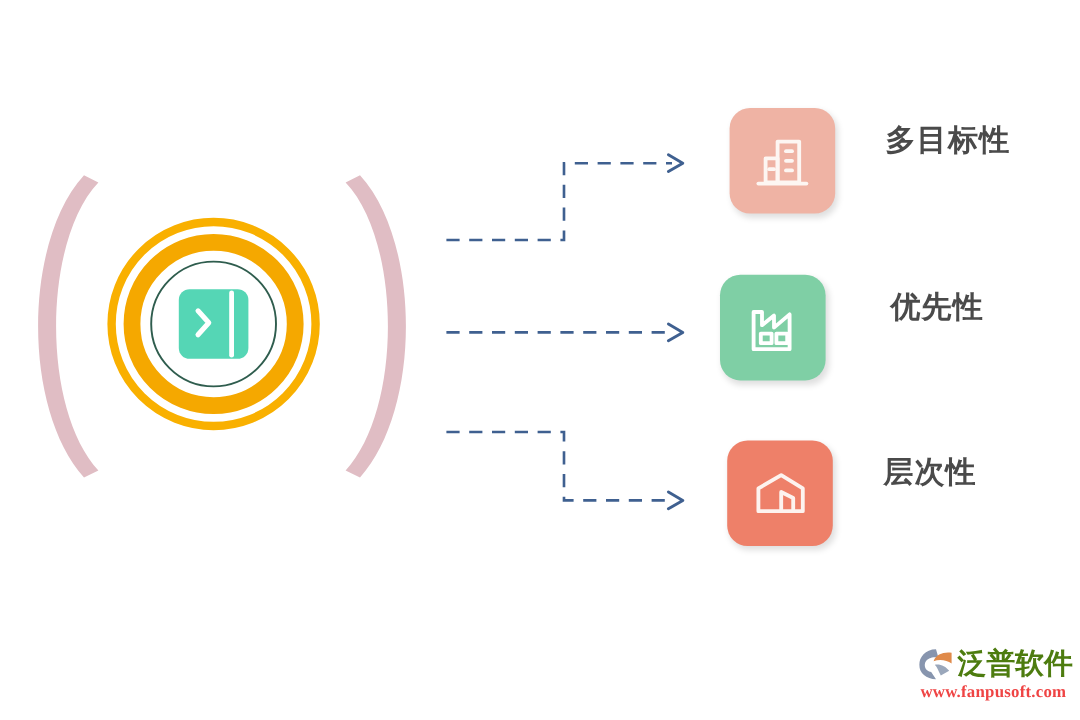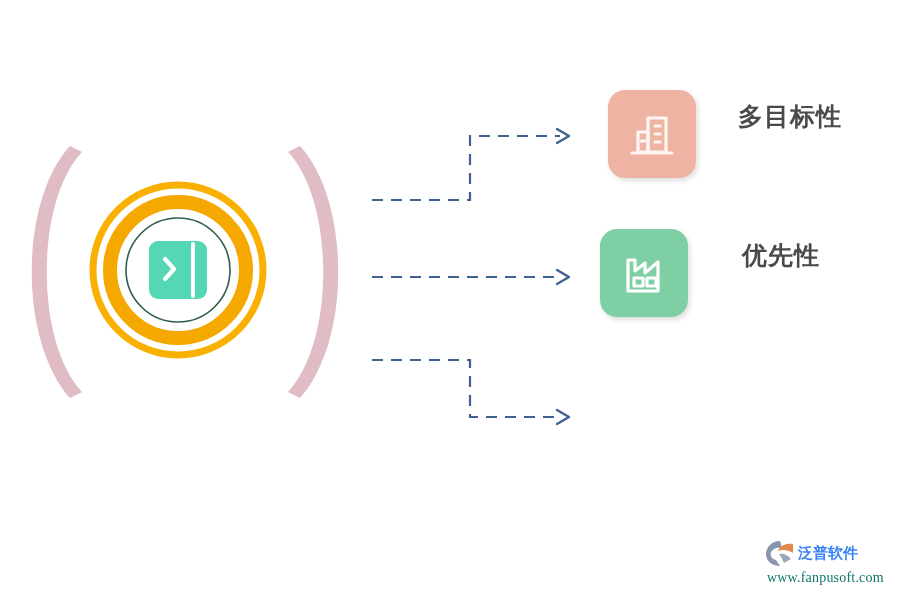--- a/index.html
+++ b/index.html
@@ -87,32 +87,32 @@
     flex-direction: column;
     align-items: flex-start;
   }
   #wm-top {
     display: flex;
     align-items: center;
     height: 30px;
   }
   #wm-mark { display: block; margin-right: 3px; }
   #wm-brand {
-    font-size: 15px;
+    font-size: 24px;
     font-weight: bold;
-    color: #3b82f6;
+    color: #4d7c0f;
     line-height: 1;
     letter-spacing: 0px;
     font-family: "DejaVu Sans", "Liberation Sans", sans-serif;
     text-align: right;
   }
   #wm-url {
     font-size: 14px;
-    font-weight: normal;
-    color: #0f766e;
+    font-weight: bold;
+    color: #ef4444;
     letter-spacing: 0.2px;
     margin-top: 2px;
     margin-left: 1px;
     font-family: "Liberation Serif", "DejaVu Serif", serif;
   }
 </style>
 </head>
 <body>
 
 <div id="canvas">
@@ -193,20 +193,31 @@
         <g fill="none" stroke="#FFFFFF" stroke-width="3.2" stroke-linecap="round" stroke-linejoin="round">
           <path d="M 10 44 L 10 13 L 17 13 L 17 24 L 27 16 L 27 26 L 40 15 L 40 44 Z"></path>
           <rect x="16" y="31" width="9" height="8"></rect>
           <rect x="29" y="31" width="9" height="8"></rect>
         </g>
       </svg>
     </div>
     <div class="item-label">优先性</div>
   </div>
 
+  <div class="item-row row-2">
+    <div class="tile" style="background:#EE8069;">
+      <svg width="52" height="52" viewBox="0 0 52 52" xmlns="http://www.w3.org/2000/svg">
+        <g fill="none" stroke="#FDF3EF" stroke-width="3.2" stroke-linecap="round" stroke-linejoin="round">
+          <path d="M 8 22 L 27 11 L 45 22 L 45 41 L 8 41 Z"></path>
+          <path d="M 27 41 L 27 25 L 37 30 L 37 41"></path>
+        </g>
+      </svg>
+    </div>
+    <div class="item-label">层次性</div>
+  </div>
 
   <div id="watermark">
     <div id="wm-top">
       <svg id="wm-mark" width="29" height="27" viewBox="0 0 29 27" xmlns="http://www.w3.org/2000/svg">
         <path d="M 14 1 C 5 1, 0 8, 0 14 C 0 21, 6 26, 14 26 L 10 20 C 5 19, 4 15, 5 12 C 7 8, 12 7, 16 8 Z" fill="#8795ae"></path>
         <path d="M 27 4 C 21 3, 14 5, 12 11 C 17 9, 23 10, 27 13 Z" fill="#E08A4A"></path>
         <path d="M 13 14 C 17 13, 22 15, 25 19 L 18 23 C 16 19, 15 16, 13 14 Z" fill="#9aa7bb"></path>
       </svg>
       <span id="wm-brand">泛普软件</span>
     </div>

